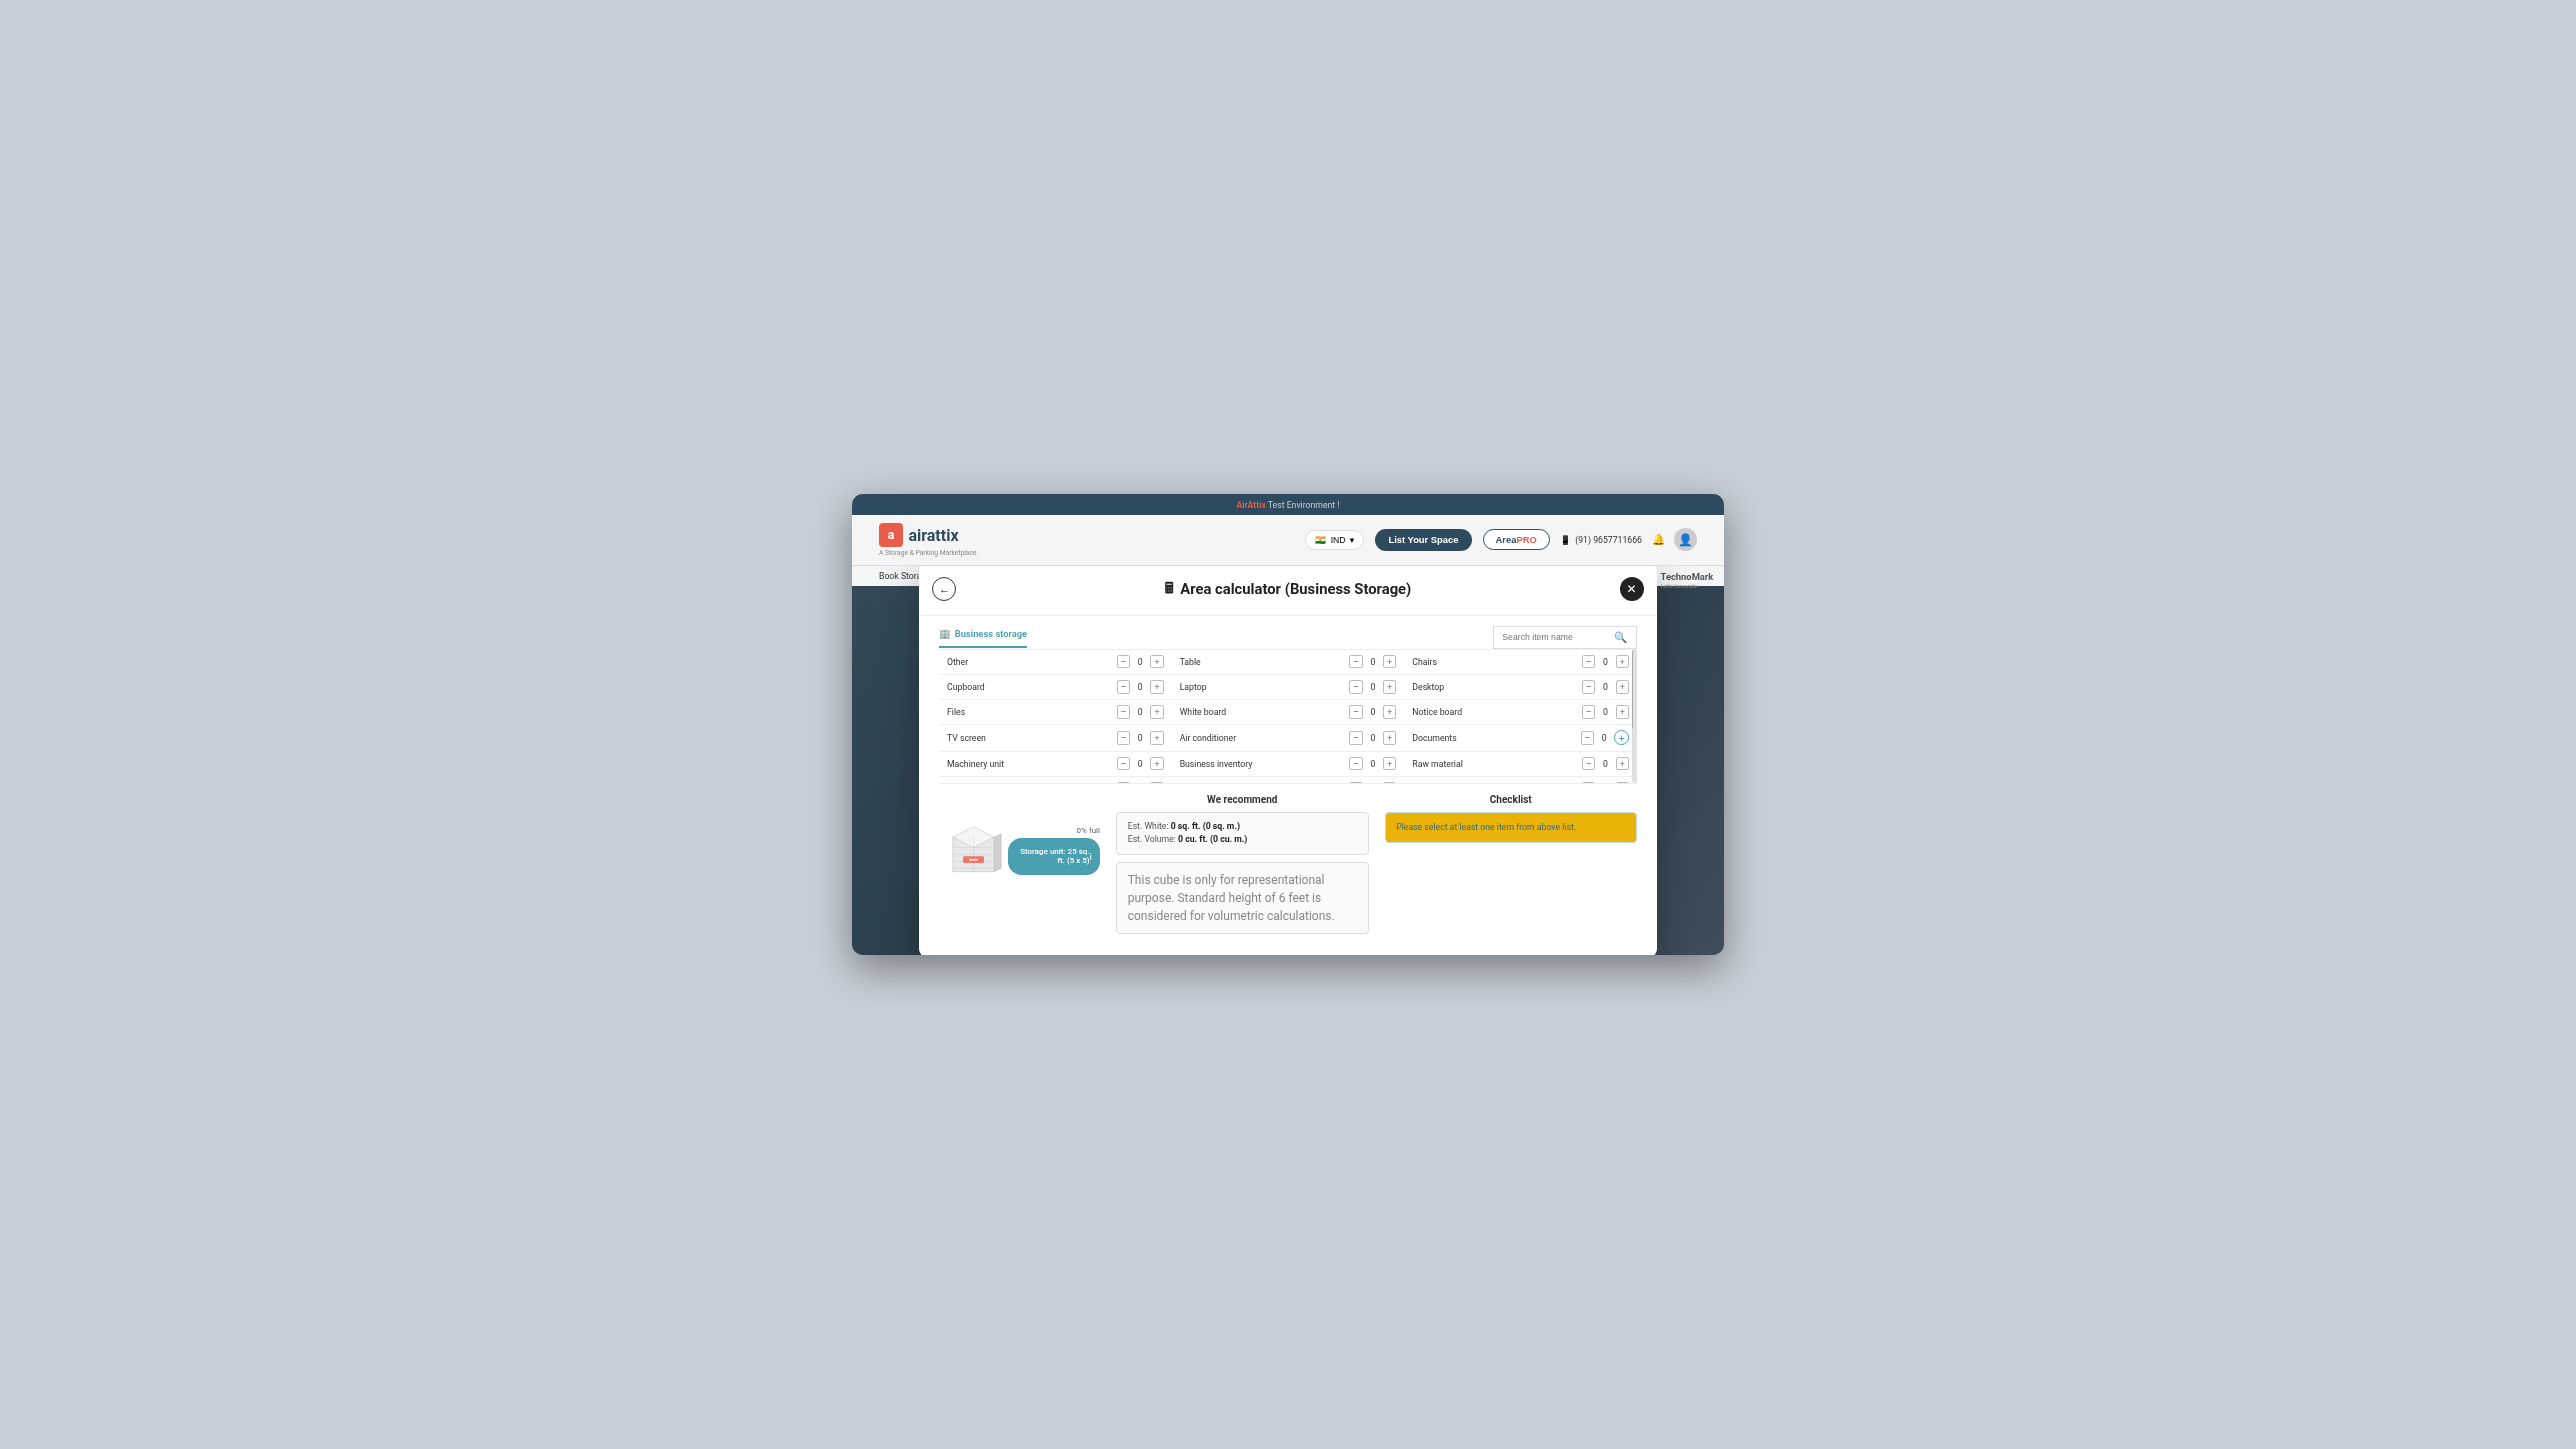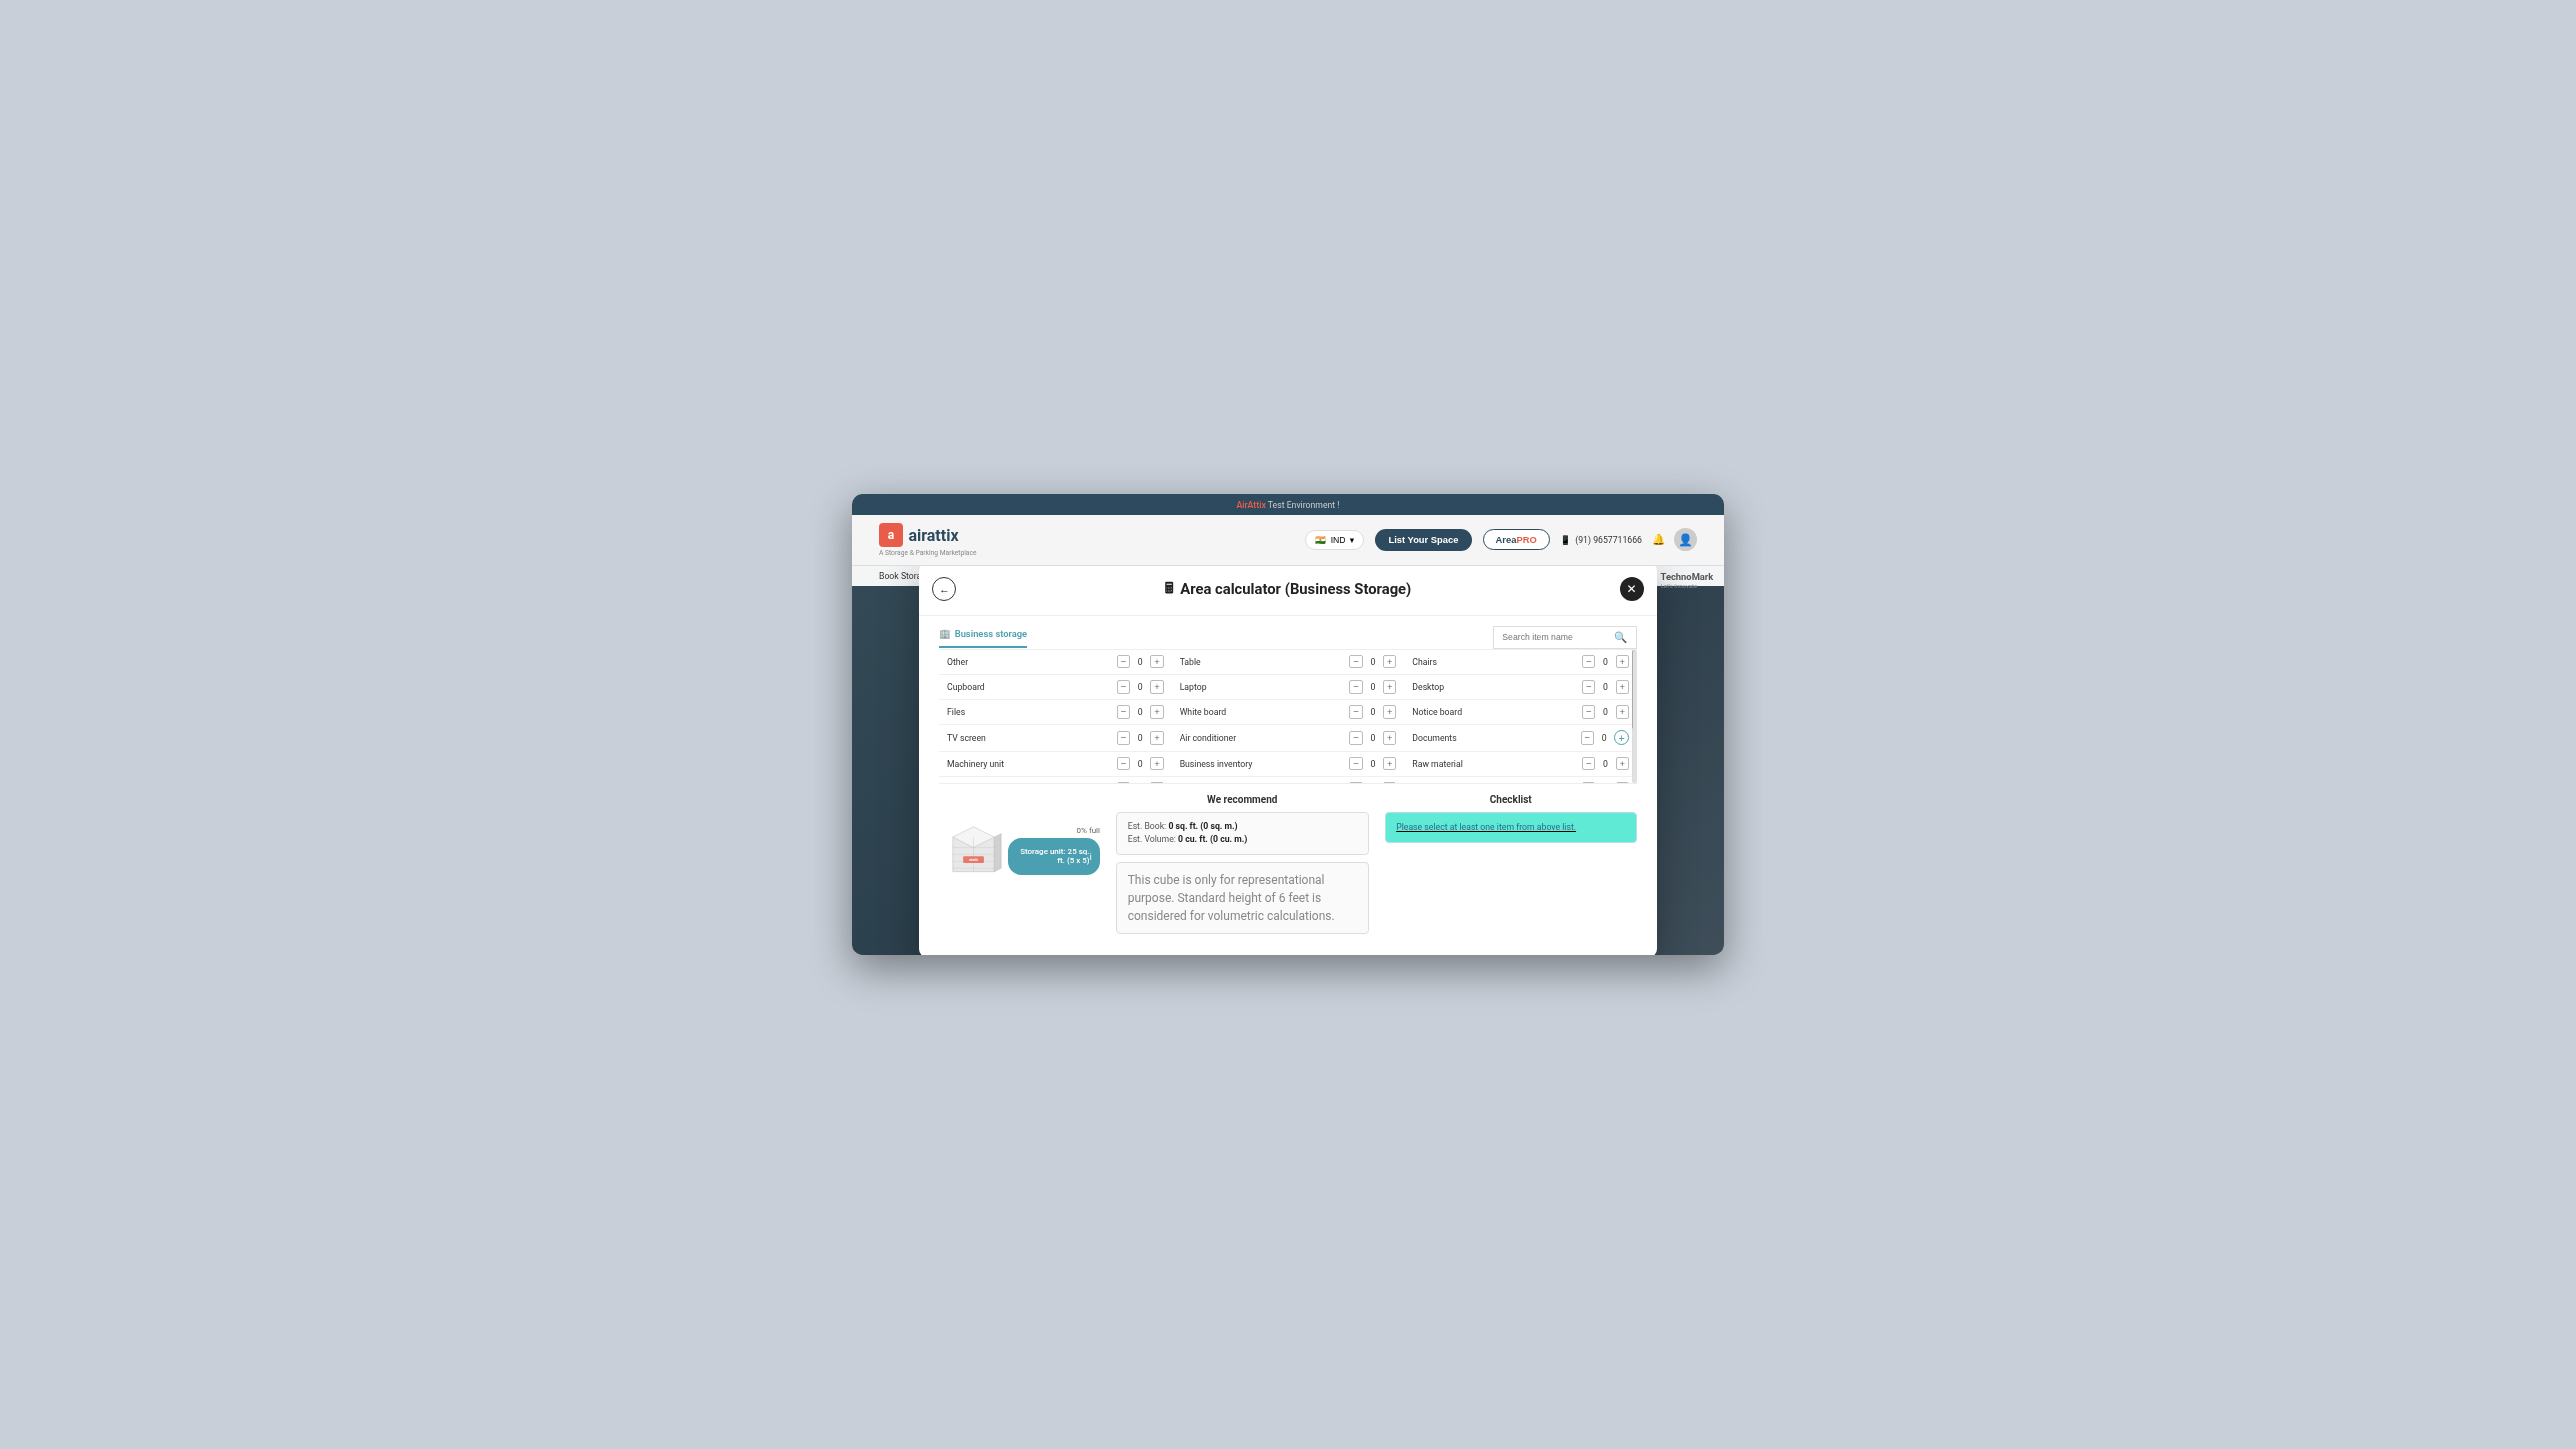--- a/index.html
+++ b/index.html
@@ -428,25 +428,24 @@
     .est-line strong { color: #222; }
     .note-text {
       font-size: 12px;
       color: #888;
       line-height: 1.5;
     }
 
     
     .checklist-section {}
     .checklist-box {
-      background: #5eead4;
+      background: #eab308;
       border: 0.7px solid #b8dce8;
       border-radius: 4px;
       padding: 9.4px 10.7px;
-      text-decoration: underline;
     }
     .checklist-text {
       font-size: 8.7px;
       color: #2d6a8a;
     }
 
     
     .technomark-logo {
       position: absolute;
       top: 5.4px;
@@ -733,21 +732,21 @@
                   <span class="progress-bar-label">Storage unit: 25 sq. ft. (5 x 5)</span>
                   <span style="color:white;font-size:9.4px;">ℹ</span>
                 </div>
               </div>
             </div>
 
             <div class="recommend-section">
               <div class="section-title">We recommend</div>
               <div class="est-box">
                 <div class="est-line">
-                  <span>Est. Book:</span>
+                  <span>Est. White:</span>
                   <strong>0 sq. ft. (0 sq. m.)</strong>
                 </div>
                 <div class="est-line">
                   <span>Est. Volume:</span>
                   <strong>0 cu. ft. (0 cu. m.)</strong>
                 </div>
               </div>
               <div class="est-box">
                 <p class="note-text">This cube is only for representational purpose. Standard height of 6 feet is considered for volumetric calculations.</p>
               </div>

